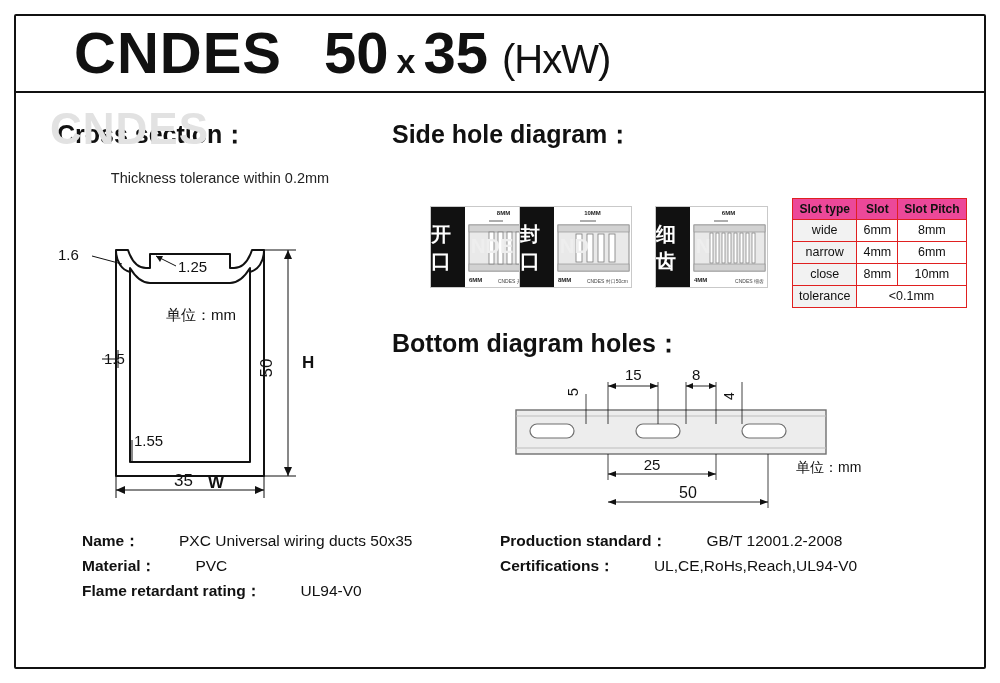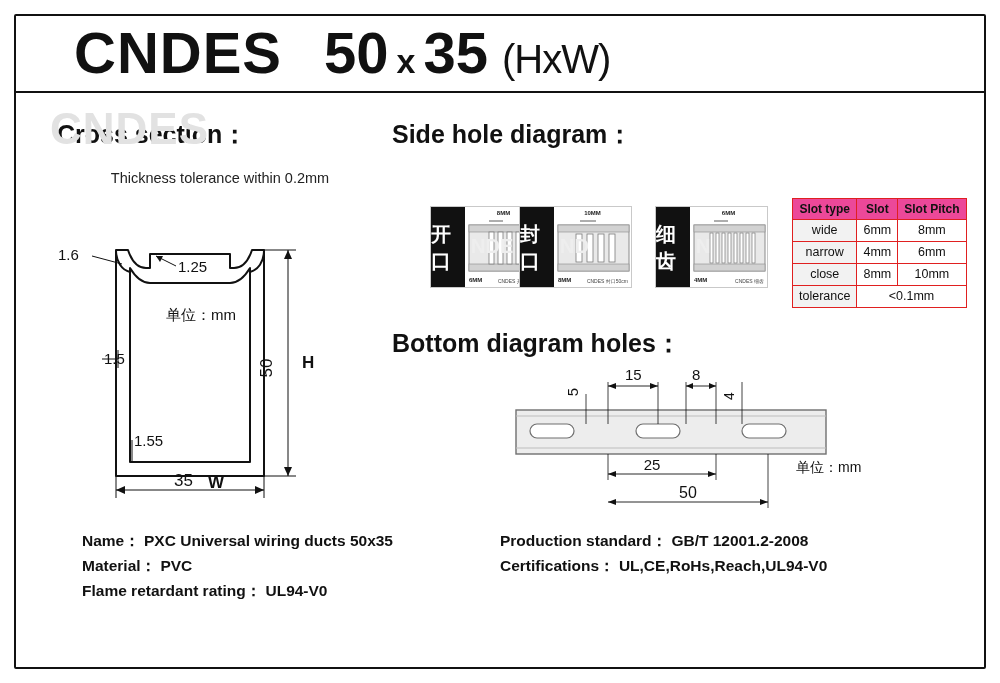--- a/index.html
+++ b/index.html
@@ -224,21 +224,22 @@
     line-height: 25px;
     color: #111;
   }
   #spec-left { left: 82px; top: 528px; }
   #spec-right { left: 500px; top: 528px; }
   .spec-row { white-space: nowrap; }
   .spec-key {
     font-weight: bold;
   }
   .spec-val {
-    font-weight: bold;
+    font-weight: normal;
+    margin-left: 35px;
   }
   svg { display: block; }
   text { font-family: "Liberation Sans", sans-serif; }
 </style>
 </head>
 <body>
 
 <div id="page">
 
   <div class="outer-frame"></div>

